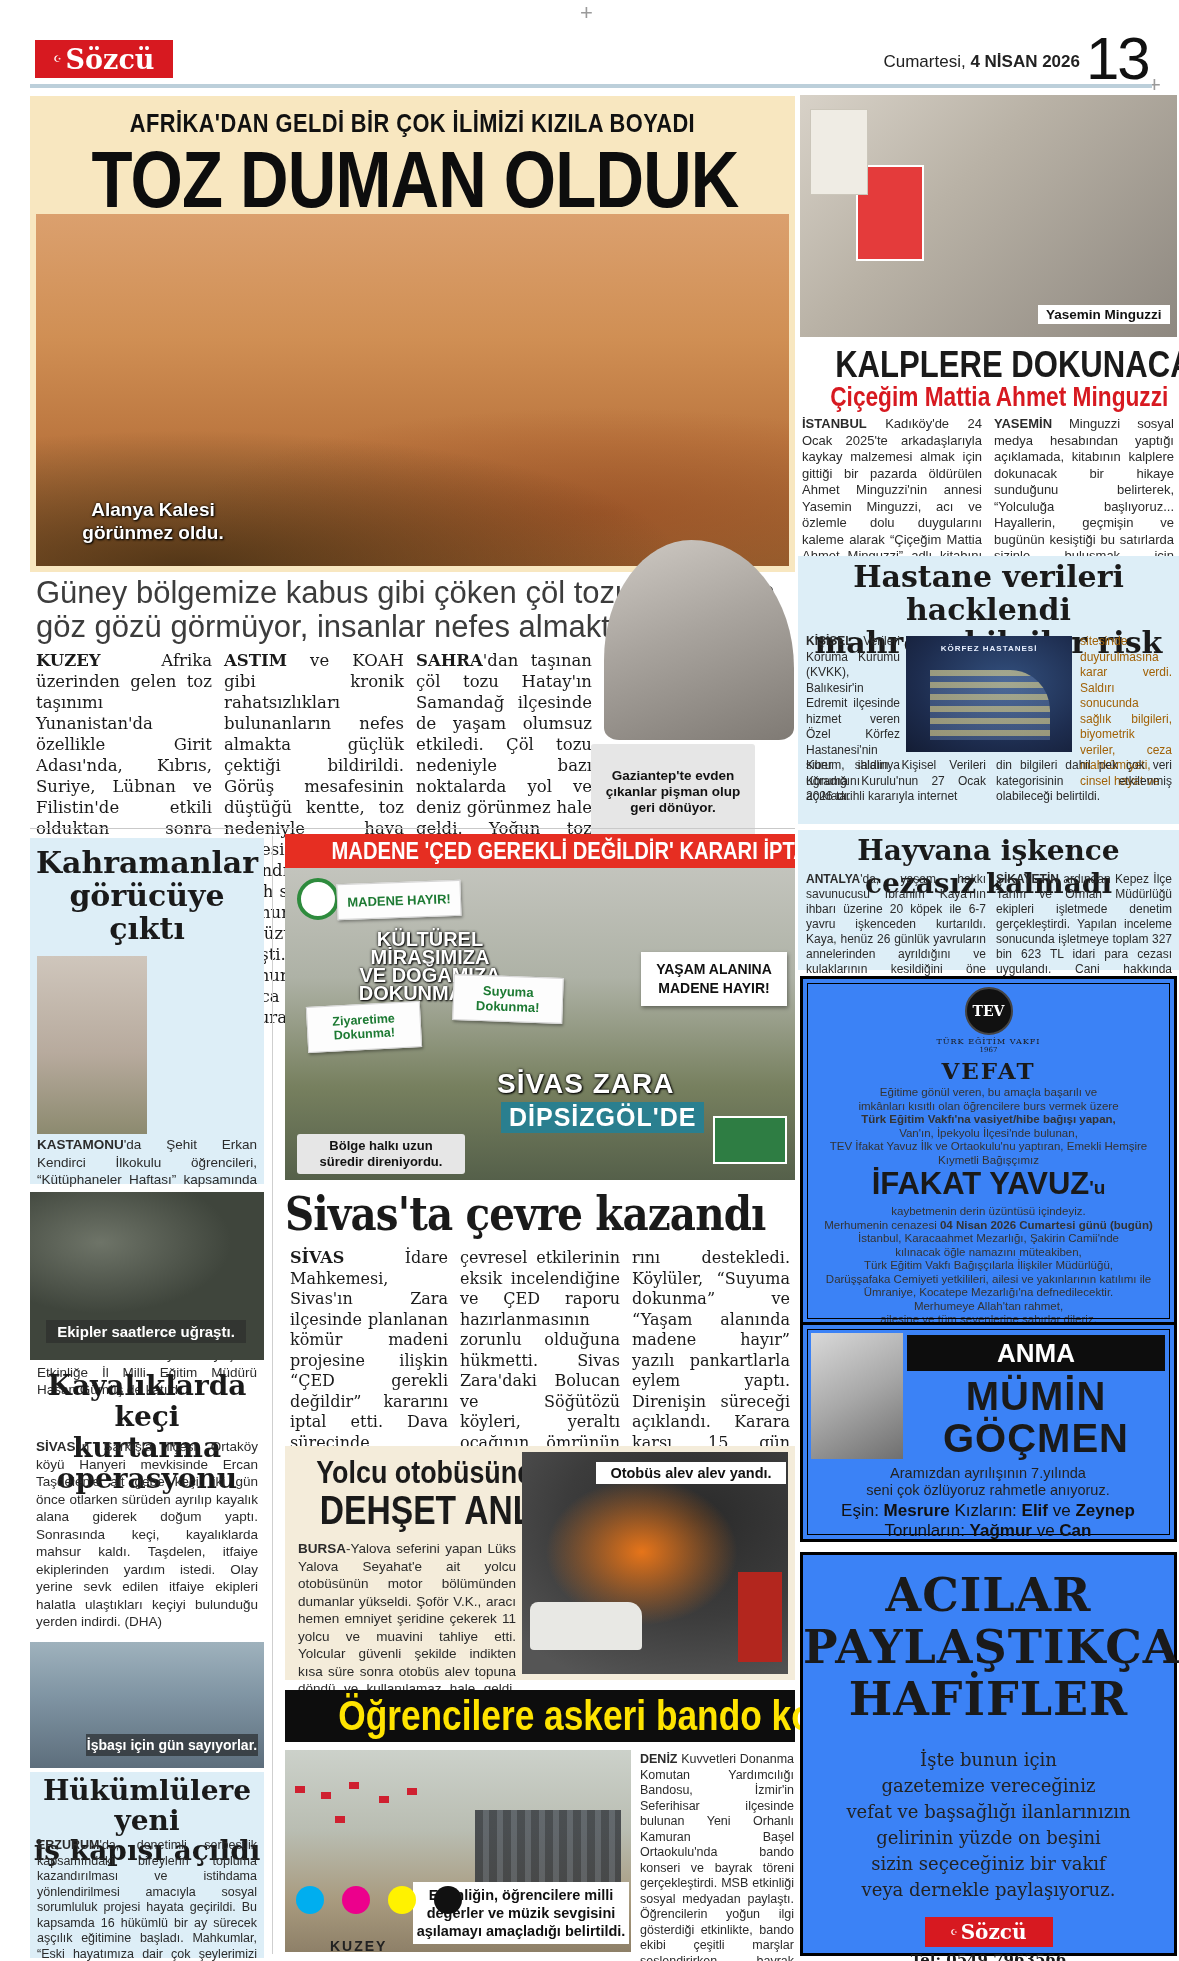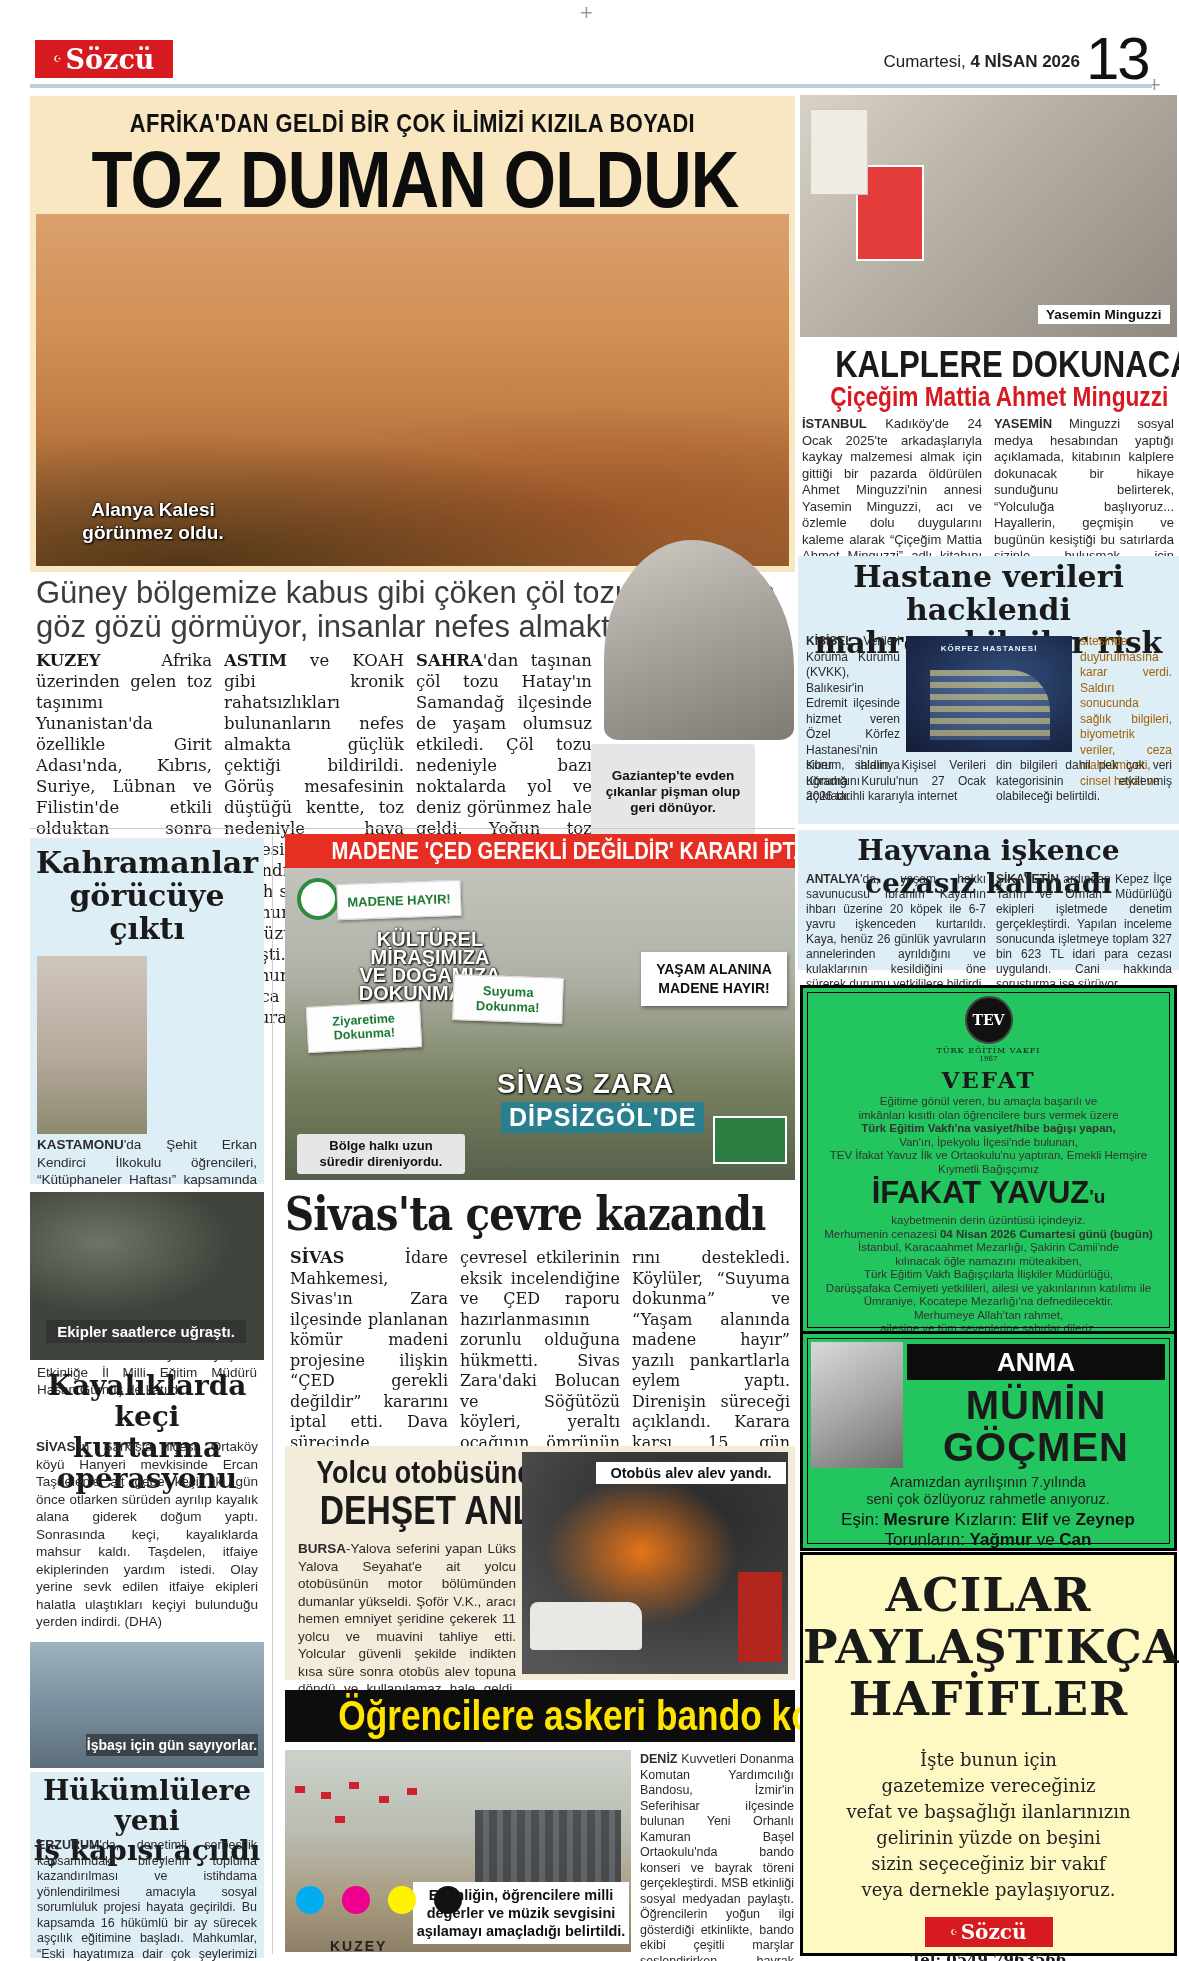--- a/index.html
+++ b/index.html
@@ -14,21 +14,21 @@
   .condL{display:inline-block;transform:scaleX(.86);transform-origin:left top;white-space:nowrap;}
   p{margin:0;}
   .lead b{font-weight:bold;}
   .chip{background:#e6e6e6;color:#111;font-weight:bold;border-radius:3px;}
   .wchip{background:#fff;color:#111;font-weight:bold;}
   .photo{overflow:hidden;}
   .capshadow{color:#fff;font-weight:bold;text-shadow:0 0 3px #000,1px 1px 2px #000;}
   .sign{background:#fdfdfd;border:1px solid #d5d5d5;color:#1d7a33;font-weight:bold;
         display:flex;align-items:center;justify-content:center;text-align:center;box-shadow:1px 2px 3px rgba(0,0,0,.35);}
   .regmark{color:#9a9a9a;font-size:22px;font-weight:300;}
-  .blkbox{background:#22c55e;border:3px solid #000;outline:1px solid #000;outline-offset:-8px;margin-top:9px;}
+  .blkbox{background:#3b82f6;border:3px solid #000;outline:1px solid #000;outline-offset:-8px;}
 </style>
 </head>
 <body>
 
 <div class="page">
 
   <div class="a regmark" style="left:580px;top:0px;">+</div>
   <div class="a regmark" style="left:1148px;top:72px;">+</div>
   <div class="a regmark" style="left:578px;top:1896px;">+</div>
 
@@ -220,21 +220,21 @@
     <div class="a c" style="left:8px;top:140px;width:354px;font-size:14.5px;line-height:17px;color:#222;">
       <p>Aramızdan ayrılışının 7.yılında</p>
         <p>seni çok özlüyoruz rahmetle anıyoruz.</p>
     </div>
     <div class="a c" style="left:8px;top:176px;width:354px;font-size:17px;line-height:20px;color:#111;">
       <p><span>Eşin: </span><b>Mesrure</b><span> Kızların: </span><b>Elif</b><span> ve </span><b>Zeynep</b></p>
       <p><span>Torunların: </span><b>Yağmur</b><span> ve </span><b>Can</b></p>
     </div>
   </div>
 
-  <div class="a c ser" style="left:800px;top:1552px;width:371px;height:398px;background:#fef9c3;border:3px solid #000;">
+  <div class="a c ser" style="left:800px;top:1552px;width:371px;height:398px;background:#3b82f6;border:3px solid #000;">
     <div style="font-size:46px;font-weight:bold;line-height:52px;margin-top:14px;letter-spacing:1px;">
       <p>ACILAR</p>
         <p>PAYLAŞTIKÇA</p>
         <p>HAFİFLER</p>
     </div>
     <div style="font-size:18px;line-height:26px;margin-top:22px;color:#222;">
       <p>İşte bunun için</p>
         <p>gazetemize vereceğiniz</p>
         <p>vefat ve başsağlığı ilanlarınızın</p>
       <p>gelirinin yüzde on beşini</p>

